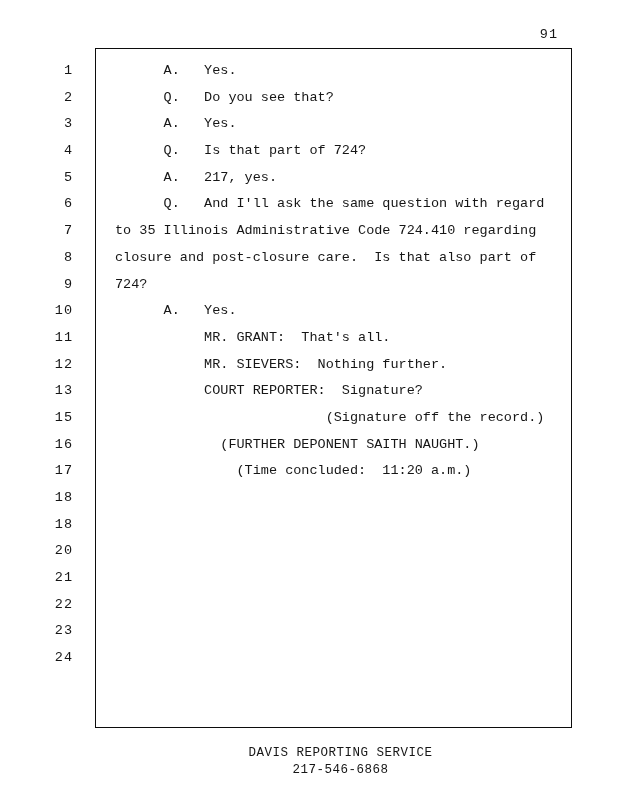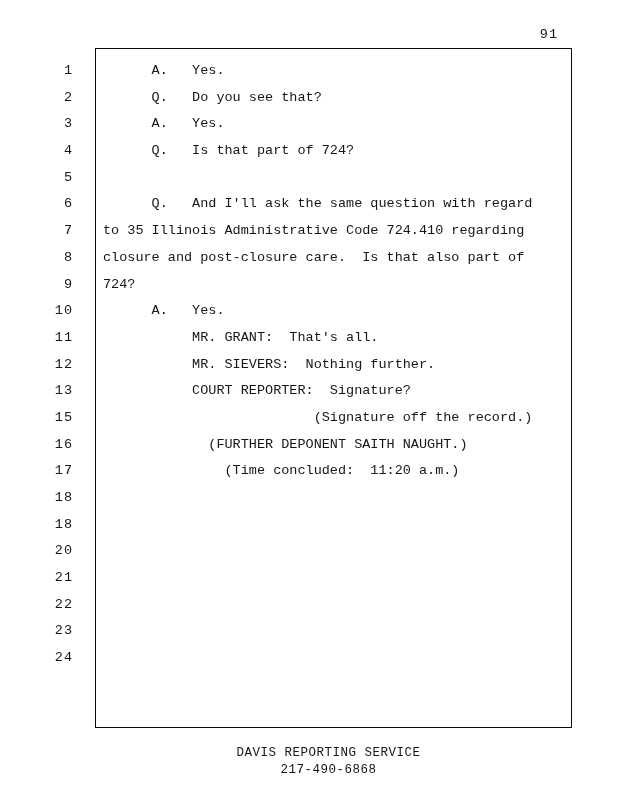--- a/index.html
+++ b/index.html
@@ -45,26 +45,26 @@
   }
   .num {
     position: absolute;
     left: 38px;
     width: 35px;
     text-align: right;
     letter-spacing: 1px;
   }
   .txt {
     position: absolute;
-    left: 103px;
+    left: 115px;
     white-space: pre;
   }
   .footer {
     position: absolute;
-    left: 90px; top: 738px;
+    left: 102px; top: 738px;
     width: 477px;
     text-align: center;
     font-size: 12.5px;
     line-height: 17px;
     letter-spacing: 0.5px;
   }
 </style>
 </head>
 <body>
 
@@ -86,20 +86,21 @@
       <div class="row">
         <span class="num">3</span>
         <span class="txt">      A.   Yes.</span>
       </div>
       <div class="row">
         <span class="num">4</span>
         <span class="txt">      Q.   Is that part of 724?</span>
       </div>
       <div class="row">
         <span class="num">5</span>
+        <span class="txt">      A.   217, yes.</span>
       </div>
       <div class="row">
         <span class="num">6</span>
         <span class="txt">      Q.   And I'll ask the same question with regard</span>
       </div>
       <div class="row">
         <span class="num">7</span>
         <span class="txt">to 35 Illinois Administrative Code 724.410 regarding</span>
       </div>
       <div class="row">
@@ -163,16 +164,16 @@
         <span class="txt"></span>
       </div>
       <div class="row">
         <span class="num">24</span>
         <span class="txt"></span>
       </div>
     </div>
 
   <div class="footer">
     <div>DAVIS REPORTING SERVICE</div>
-    <div>217-490-6868</div>
+    <div>217-546-6868</div>
   </div>
 
 </div>
 
 </body></html>

